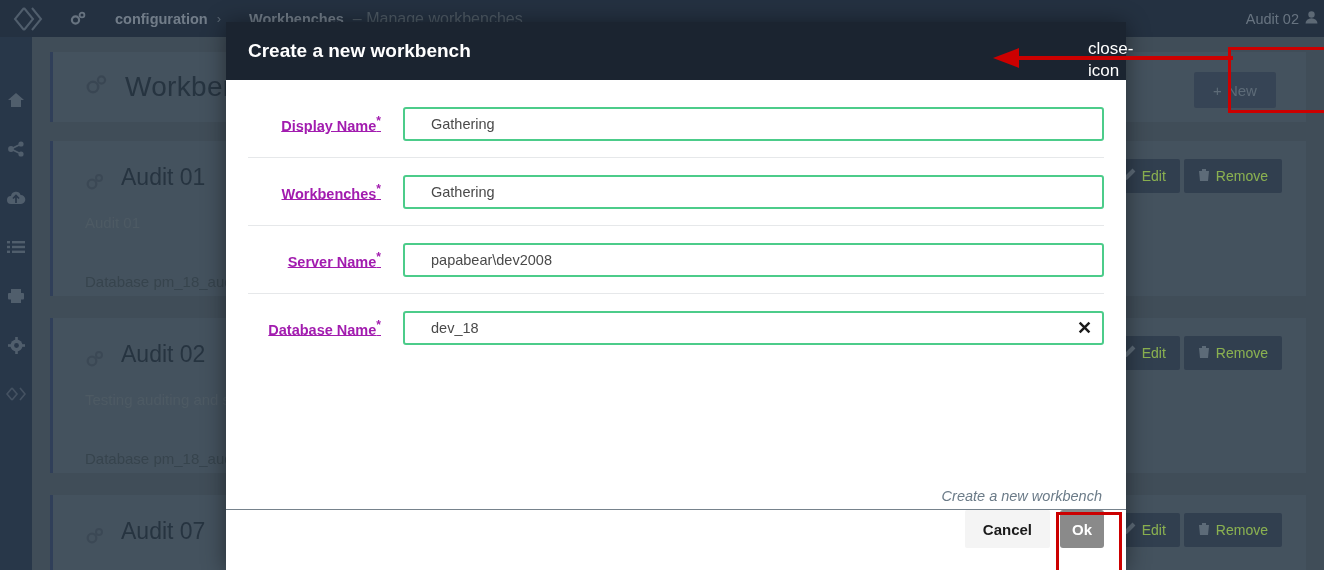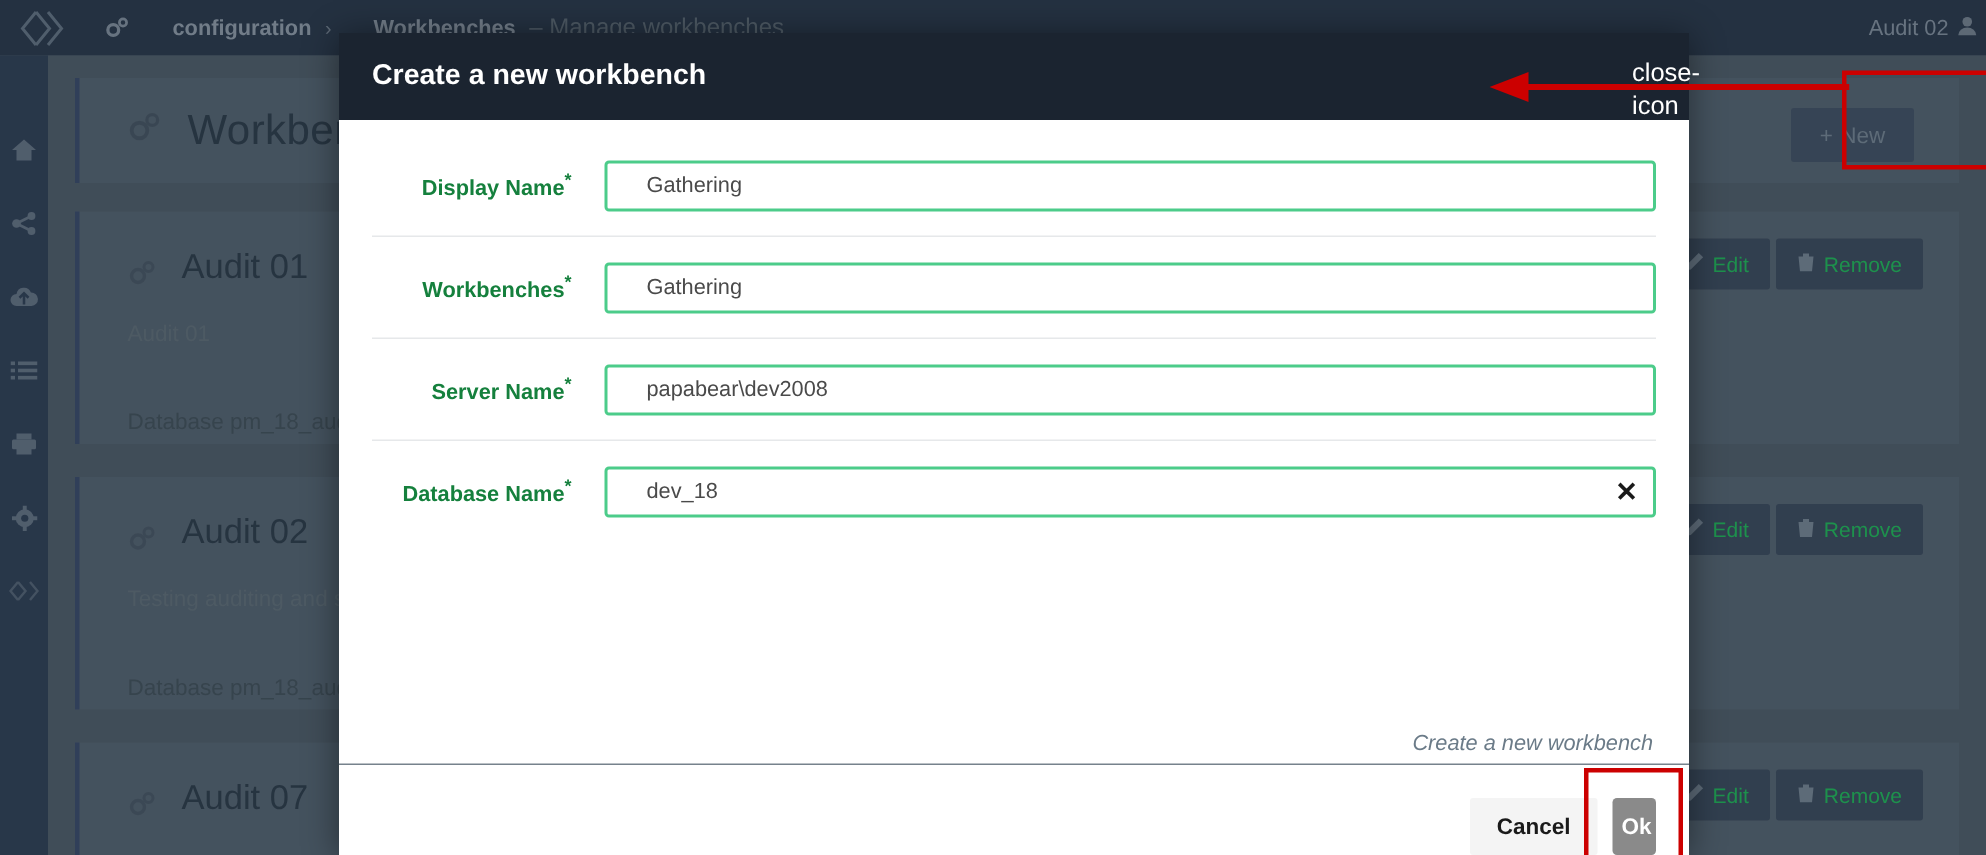--- a/index.html
+++ b/index.html
@@ -57,21 +57,21 @@
   .card{
     position:absolute;left:18px;width:1256px;height:155px;
     background:#5a6a77;border-left:3px solid #3d4f70;box-sizing:border-box;
   }
   .card .c-gear{position:absolute;left:32px;top:32px;opacity:.3;}
   .card-title{position:absolute;left:68px;top:23px;color:#2f3f4d;font-size:23px;font-weight:300;}
   .card-desc{position:absolute;left:32px;top:73px;color:#66767f;font-size:15px;font-weight:300;}
   .card-db{position:absolute;left:32px;top:132px;color:#46565f;font-size:15px;font-weight:300;}
   .card-actions{position:absolute;right:24px;top:18px;display:flex;gap:4px;}
   .act-btn{
-    height:34px;padding:0 14px;background:#3e4f62;color:#22c55e;font-size:14px;
+    height:34px;padding:0 14px;background:#3e4f62;color:#bef264;font-size:14px;
     border:0;border-radius:2px;display:flex;align-items:center;justify-content:center;gap:6px;
   }
 
   
   #scrim{position:absolute;inset:0;background:rgba(20,28,38,.30);}
 
   
   #modal{
     position:absolute;left:226px;top:22px;width:900px;height:548px;
     background:#fff;box-shadow:0 2px 22px rgba(0,0,0,.45);
@@ -86,51 +86,51 @@
     color:#fff;font-size:17px;line-height:22px;text-align:center;
     background:none;border:0;padding:0;
   }
   .modal-body{height:429px;position:relative;box-sizing:border-box;padding-top:10px;}
   .frow{
     display:flex;align-items:center;height:67px;
     border-bottom:1px solid #e6e8ea;margin:0 22px;
   }
   .frow.last{border-bottom:0;}
   .flabel{
-    width:155px;text-align:right;color:#15803d;font-size:14.5px;font-weight:bold;
-    padding-right:22px;box-sizing:border-box;flex:none;
+    width:155px;text-align:right;color:#a21caf;font-size:14.5px;font-weight:bold;
+    padding-right:22px;box-sizing:border-box;flex:none;text-decoration:underline;
   }
   .flabel sup{font-size:12px;}
   .finput-wrap{position:relative;flex:1;}
   .finput{
     width:100%;height:34px;box-sizing:border-box;
     border:2px solid #4ccc8a;border-radius:3px;background:#fff;
     font-family:"Liberation Sans",sans-serif;font-size:14.5px;color:#4a4a4a;
     padding:0 26px;outline:none;
   }
   .finput.has-clear{padding-right:40px;}
   .clear-x{
     position:absolute;right:12px;top:50%;transform:translateY(-50%);
     background:none;border:0;padding:0;color:#1a1a1a;font-size:18px;font-weight:bold;
     line-height:1;
   }
   .hint{
     position:absolute;right:24px;top:408px;color:#6b7b88;font-size:14.5px;font-style:italic;
   }
   .modal-foot{
     height:61px;border-top:1px solid #76828c;background:#fff;
-    display:flex;align-items:flex-end;justify-content:flex-end;padding-right:22px;gap:10px;
+    display:flex;align-items:flex-start;justify-content:flex-end;padding-right:22px;gap:10px;
     box-sizing:border-box;
   }
   .btn-cancel{
     height:38px;padding:0 18px;background:#f4f4f4;border:0;border-radius:2px;
     color:#1a1a1a;font-size:15px;font-weight:bold;font-family:"Liberation Sans",sans-serif;
   }
   .btn-ok{
-    height:38px;width:29px;background:#8a8a8a;border:0;border-radius:3px;
+    height:38px;width:44px;background:#8a8a8a;border:0;border-radius:3px;
     color:#fff;font-size:15px;font-weight:bold;font-family:"Liberation Sans",sans-serif;
   }
 
   
   .anno{position:absolute;pointer-events:none;}
   .anno-box{border:3px solid #cc0000;}
   #anno-new{left:1228px;top:47px;width:93px;height:60px;}
   #anno-ok{left:1056px;top:512px;width:60px;height:55px;}
   #anno-arrow{left:993px;top:46px;width:240px;height:24px;}
 </style>

